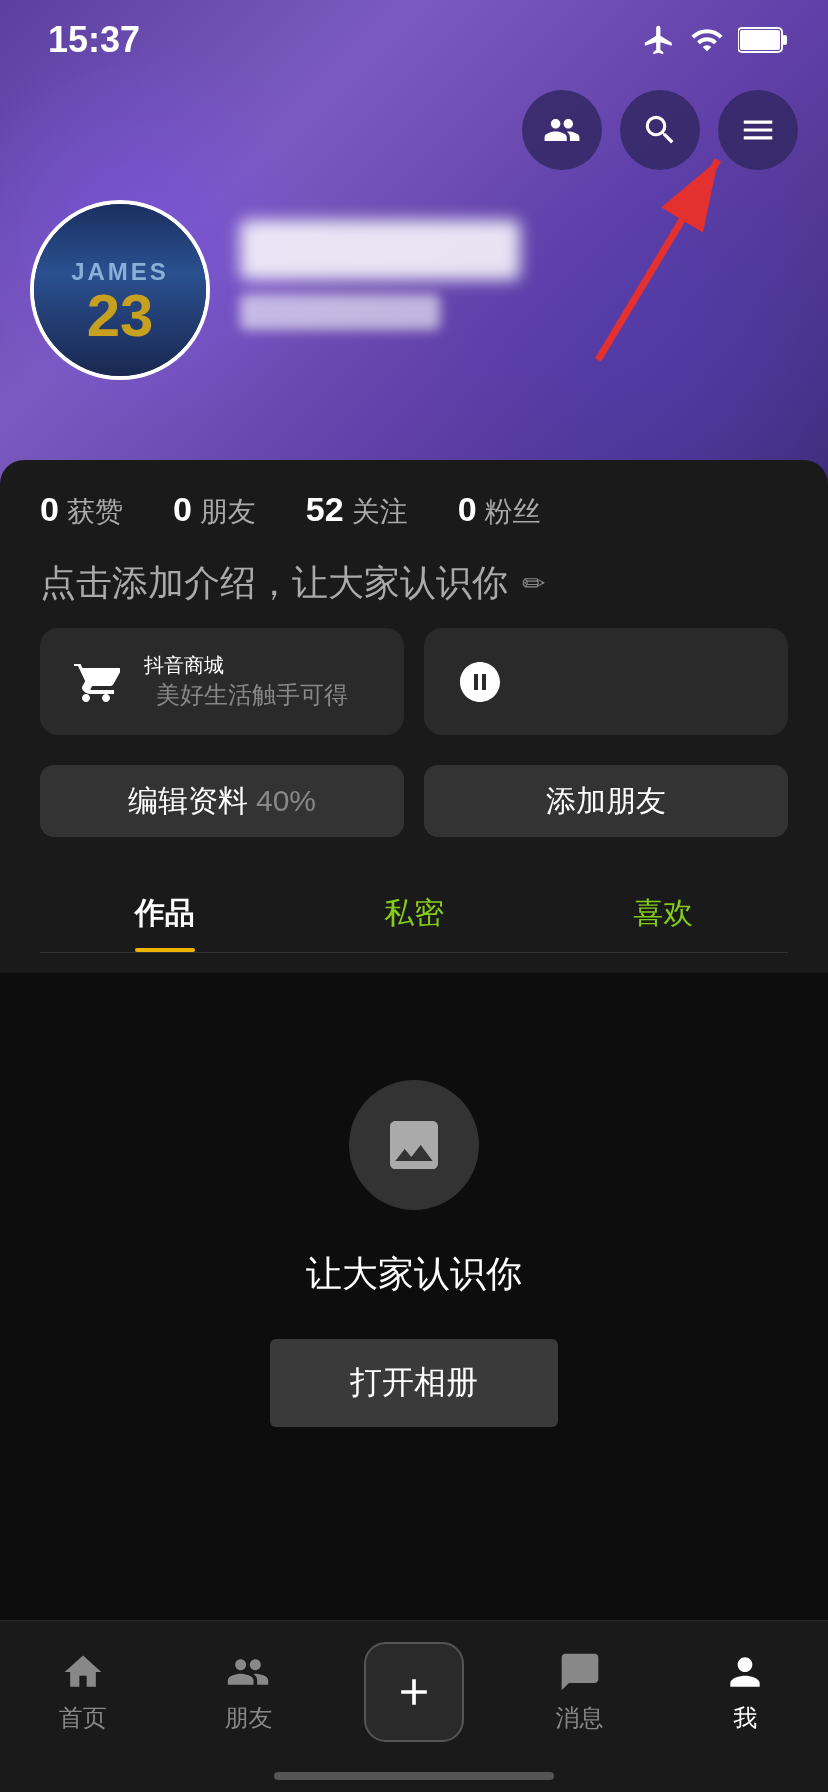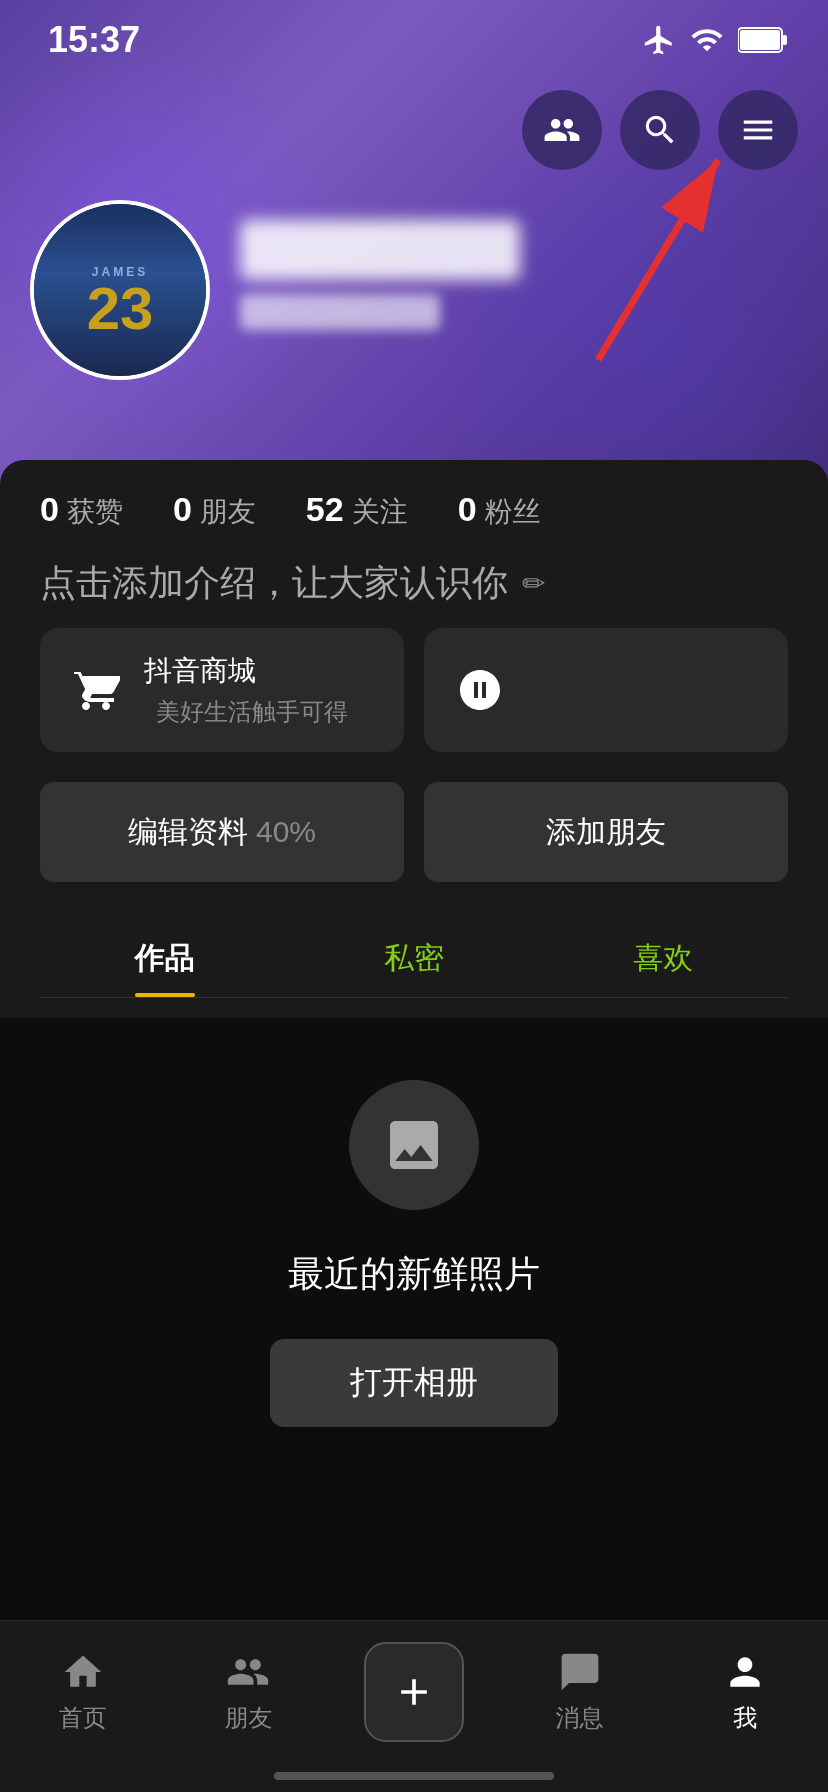--- a/index.html
+++ b/index.html
@@ -239,39 +239,38 @@
       justify-content: center;
     }
     .feature-icon svg {
       fill: white;
       width: 48px;
       height: 48px;
     }
     .feature-texts {}
     .feature-title {
       color: white;
-      font-size: 28px;
+      font-size: 20px;
       font-weight: 500;
-      margin-bottom: 6px;
     }
     .feature-sub {
       color: #888;
       font-size: 24px;
       margin-left: 12px;
     }
 
     
     .action-buttons {
       display: flex;
       gap: 20px;
       margin-bottom: 36px;
     }
     .action-btn {
       flex: 1;
-      height: 100px;
+      height: 72px;
       border-radius: 14px;
       background: #333;
       color: white;
       font-size: 30px;
       font-weight: 500;
       display: flex;
       align-items: center;
       justify-content: center;
       cursor: pointer;
     }
@@ -336,21 +335,21 @@
       width: 64px;
       height: 64px;
     }
     .content-title {
       color: white;
       font-size: 36px;
       font-weight: 500;
     }
     .open-album-btn {
       background: #3a3a3a;
-      border-radius: 14px;
+      border-radius: 6px;
       padding: 22px 80px;
       color: white;
       font-size: 32px;
       font-weight: 500;
       cursor: pointer;
     }
 
     
     .bottom-nav {
       position: absolute;
@@ -457,21 +456,21 @@
         <polygon points="0 0, 10 3.5, 0 7" fill="#e53030"></polygon>
       </marker>
     </defs>
     <line x1="20" y1="230" x2="140" y2="30" stroke="#e53030" stroke-width="7" marker-end="url(#arrowhead)"></line>
   </svg>
 </div>
 
 <div class="profile-section">
   <div class="avatar">
     <div class="jersey-back">
-      <span style="color:#8ab0d8; font-size:12px; font-weight:700; letter-spacing:3px; margin-top:24px;">JAMES</span>
+      <span style="color:#8ab0d8; font-size:24px; font-weight:700; letter-spacing:3px; margin-top:24px;">JAMES</span>
       <span style="color:#c8a020; font-size:60px; font-weight:900; line-height:1;">23</span>
     </div>
   </div>
   <div class="profile-name-area">
     <div class="blurred-name"></div>
     <div class="blurred-sub"></div>
   </div>
 </div>
 
 <div class="stats-section">
@@ -544,21 +543,21 @@
     </div>
   </div>
 </div>
 
 <div class="content-area">
   <div class="photo-icon-circle">
     <svg viewBox="0 0 24 24">
       <path d="M21 19V5c0-1.1-.9-2-2-2H5c-1.1 0-2 .9-2 2v14c0 1.1.9 2 2 2h14c1.1 0 2-.9 2-2zM8.5 13.5l2.5 3.01L14.5 12l4.5 6H5l3.5-4.5z"></path>
     </svg>
   </div>
-  <div class="content-title">最近的新鲜照片</div>
+  <div class="content-title">让大家认识你</div>
   <div class="open-album-btn">
     <span>打开相册</span>
   </div>
 </div>
 
 <div class="bottom-nav">
   <div class="nav-item">
     <svg fill="#888" width="44" height="44" viewBox="0 0 24 24">
         <path d="M10 20v-6h4v6h5v-8h3L12 3 2 12h3v8z"></path>
       </svg>

